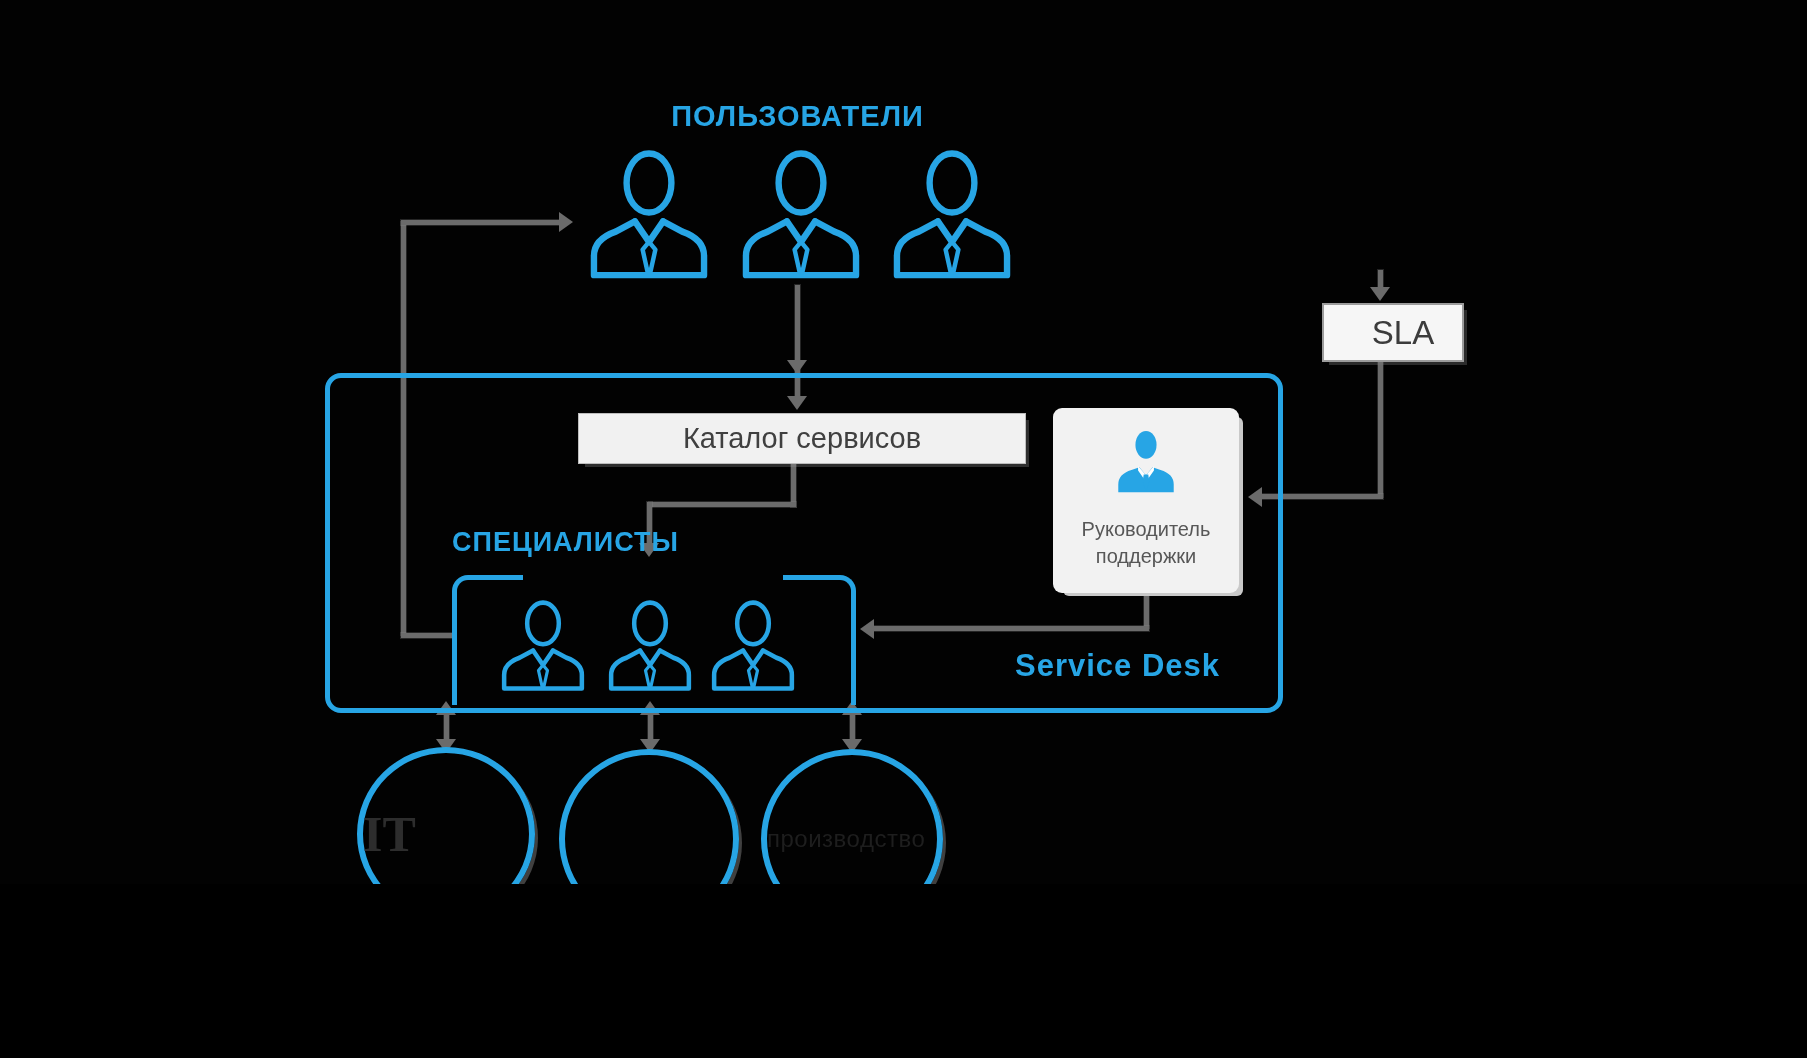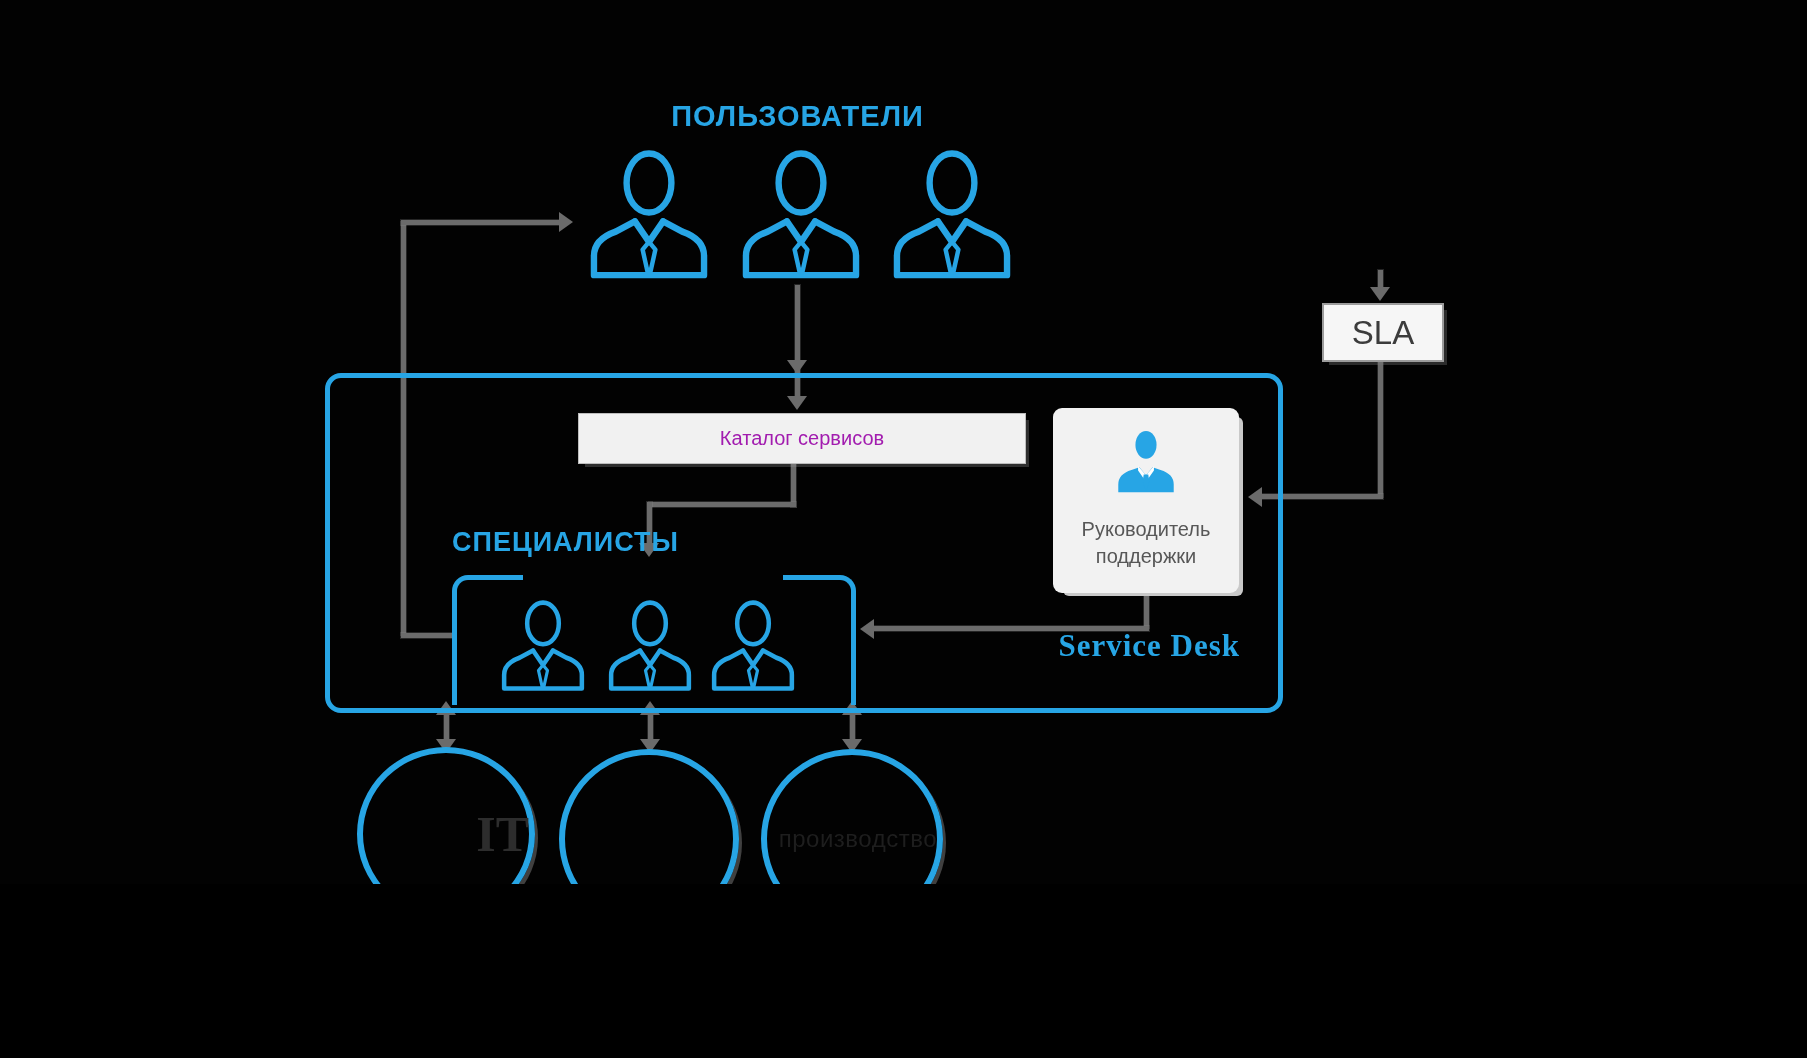--- a/index.html
+++ b/index.html
@@ -2,45 +2,45 @@
 <html><head>
 <meta charset="utf-8">
 <style>
   html,body{margin:0;padding:0;background:#000;}
   .canvas{position:relative;width:1807px;height:884px;background:#020202;overflow:hidden;
           font-family:"Liberation Sans", sans-serif;}
   
   .blue-title{position:absolute;color:#27a5e5;font-weight:bold;letter-spacing:1px;}
   #users-title{left:640px;top:100px;width:315px;text-align:center;font-size:29px;}
   #specialists-title{left:452px;top:527px;width:394px;text-align:left;font-size:27px;z-index:6;}
-  #sd-label{left:1015px;top:628px;width:225px;text-align:right;font-size:31px;z-index:6;font-family:Liberation Serif, serif;}
+  #sd-label{left:1015px;top:648px;width:225px;text-align:left;font-size:31px;z-index:6;}
   
   .panel{position:absolute;background:#f3f3f3;}
   #mgmt-box{left:1200px;top:150px;width:362px;height:120px;border-radius:9px;
             box-shadow:9px 7px 0 -3px #c7c7c7;z-index:4;}
   #mgmt-label{position:absolute;left:118px;top:0;height:120px;width:240px;display:flex;
               align-items:center;justify-content:center;color:#27a5e5;font-size:36px;letter-spacing:1px;}
   #sla-box{left:1322px;top:303px;width:118px;height:55px;background:#f6f6f6;border:2px solid #9c9c9c;
            display:flex;align-items:center;justify-content:center;font-size:33px;color:#3c3c3c;
-           box-shadow:5px 5px 0 -2px rgba(120,120,120,.35);z-index:4;}
+           box-shadow:5px 5px 0 -2px rgba(120,120,120,.35);z-index:4;padding-left:20px;}
   #catalog-box{left:578px;top:413px;width:446px;height:49px;background:#f1f1f1;border:1px solid #bdbdbd;
-               display:flex;align-items:center;justify-content:center;font-size:20px;color:#a21caf;
+               display:flex;align-items:center;justify-content:center;font-size:29px;color:#404040;
                box-shadow:5px 5px 0 -2px rgba(150,150,150,.3);z-index:4;}
   #support-box{left:1053px;top:408px;width:186px;height:185px;border-radius:9px;background:#f2f2f2;
                box-shadow:7px 6px 0 -3px #c9c9c9;z-index:4;}
   #support-text{position:absolute;left:0;top:108px;width:186px;text-align:center;color:#575757;
                 font-size:20px;line-height:1.35;}
   
   #sd-box{position:absolute;left:325px;top:373px;width:948px;height:330px;border:5px solid #27a5e5;
           border-radius:16px;z-index:5;}
   #bracket{position:absolute;left:452px;top:575px;width:394px;height:125px;border-top:5px solid #27a5e5;
            border-left:5px solid #27a5e5;border-right:5px solid #27a5e5;border-radius:16px 16px 0 0;z-index:3;}
   #bracket-mask{position:absolute;left:66px;top:-6px;width:260px;height:8px;background:#020202;}
   .circle{position:absolute;border:6px solid #27a5e5;border-radius:50%;display:flex;align-items:center;
-          justify-content:flex-end;box-shadow:4px 4px 0 -1px rgba(125,125,125,.5);z-index:3;}
+          justify-content:flex-start;box-shadow:4px 4px 0 -1px rgba(125,125,125,.5);z-index:3;}
   #circle-it{left:357px;top:747px;width:166px;height:162px;}
   #circle-2{left:559px;top:749px;width:168px;height:168px;}
   #circle-3{left:761px;top:749px;width:170px;height:168px;}
   #circle-it .lbl{font-family:"Liberation Serif", serif;font-weight:bold;font-size:50px;color:#2d2d2d;}
   #circle-3 .lbl{font-weight:normal;font-size:24px;color:#1e1e1e;letter-spacing:.5px;}
   
   .line{position:absolute;background:#6b6b6b;z-index:1;box-shadow:0 0 0 1px rgba(145,145,145,.25);}
   .ah{position:absolute;width:0;height:0;z-index:2;}
   .ah-down{border-left:10px solid transparent;border-right:10px solid transparent;border-top:14px solid #6b6b6b;}
   .ah-up{border-left:10px solid transparent;border-right:10px solid transparent;border-bottom:14px solid #6b6b6b;}

